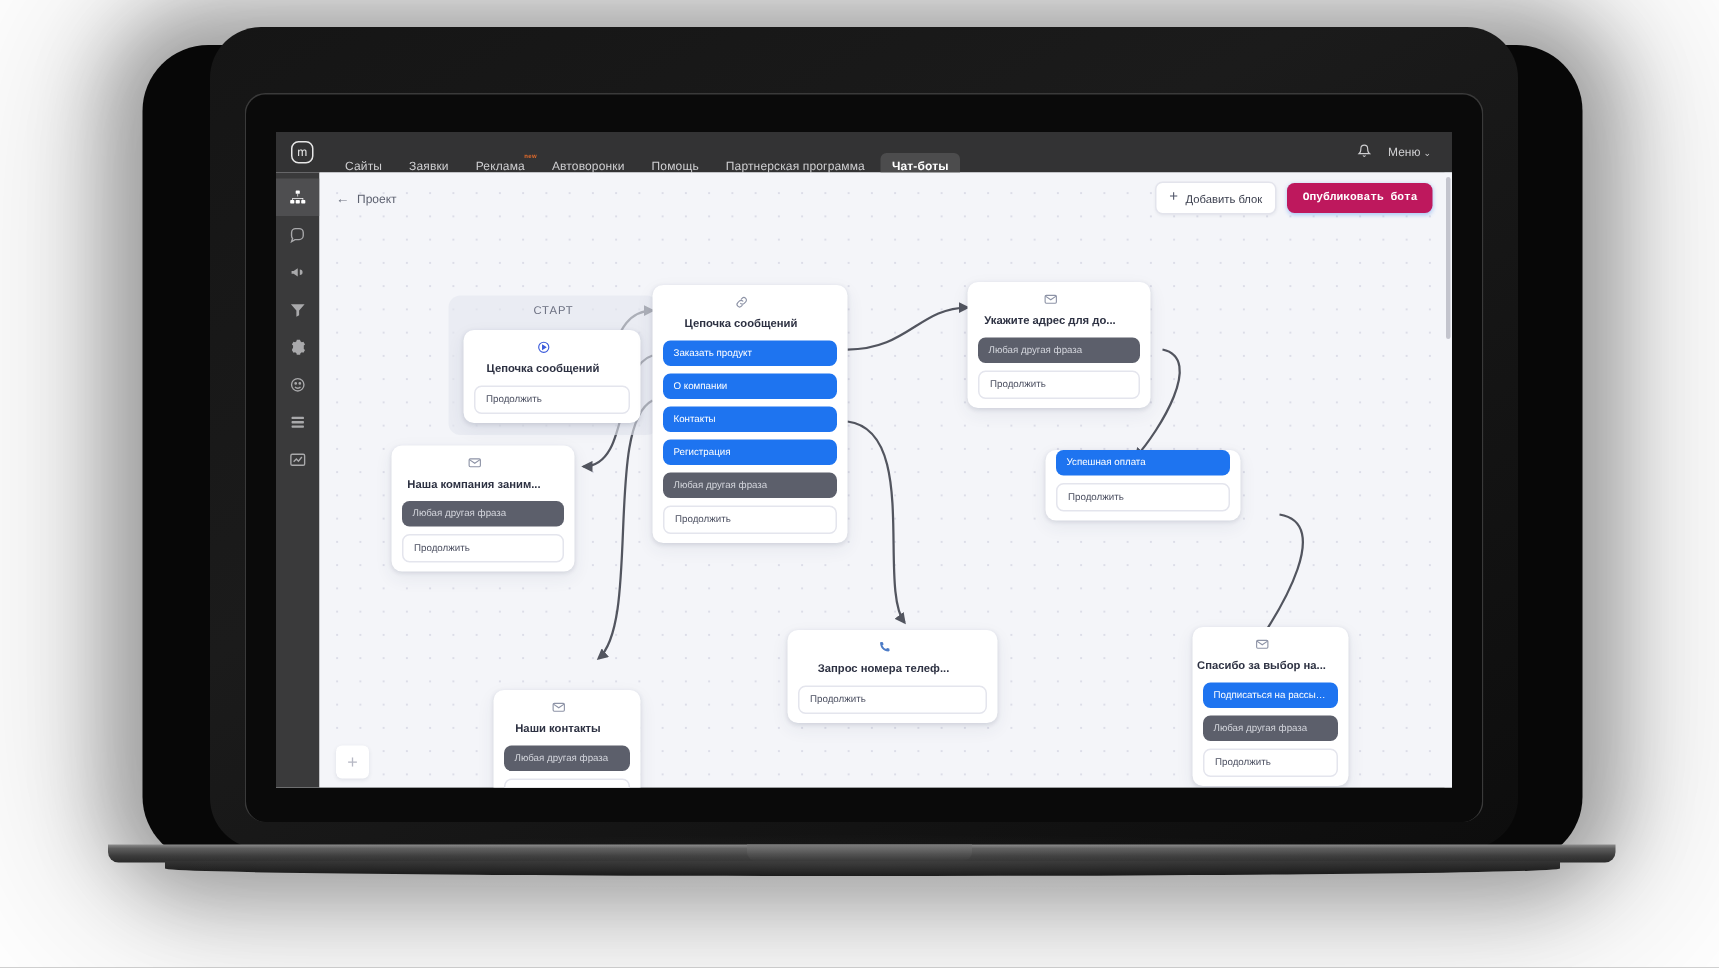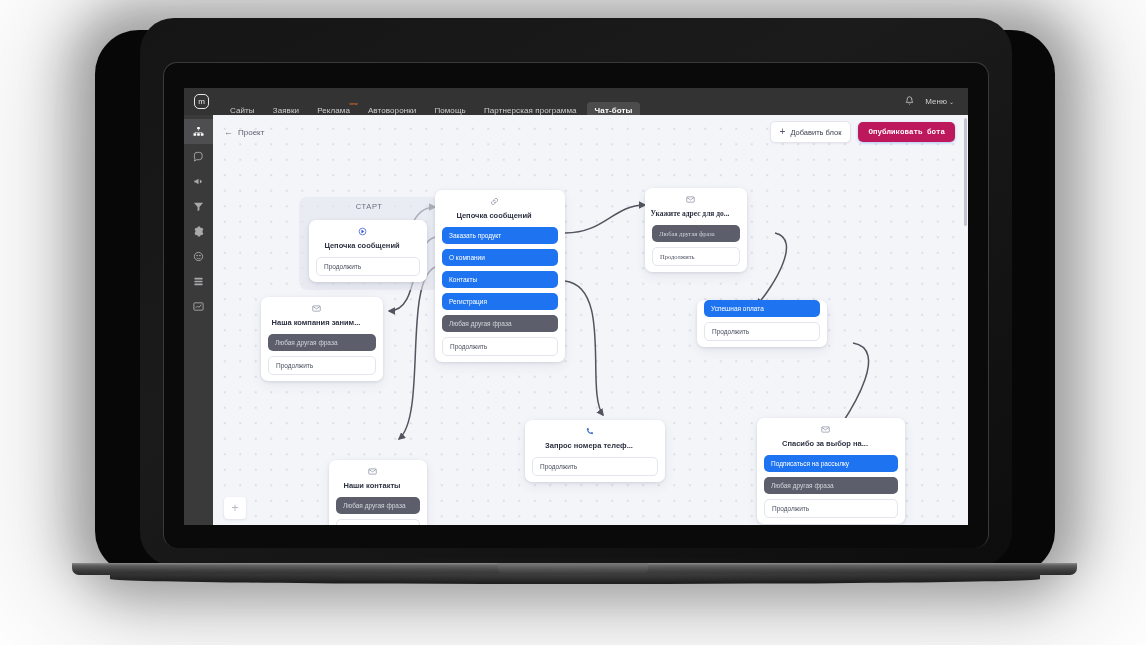--- a/index.html
+++ b/index.html
@@ -339,21 +339,21 @@
               </div>
               <div class="node-body">
                 <div class="row blue"><span>Заказать продукт</span></div>
                 <div class="row blue"><span>О компании</span></div>
                 <div class="row blue"><span>Контакты</span></div>
                 <div class="row blue"><span>Регистрация</span></div>
                 <div class="row gray"><span>Любая другая фраза</span></div>
                 <div class="row white"><span>Продолжить</span></div>
               </div>
             </div>
-            <div class="node" style="left: 432px; top: 73px; width: 102px; font-family: Liberation Serif, serif;">
+            <div class="node" style="left: 432px; top: 73px; width: 122px;">
               <div class="node-head">
                 <span style="display: flex;">
                   <svg class="ico" viewBox="0 0 24 24" fill="none" stroke="#8d93a6" stroke-width="2">
                     <rect x="2" y="5" width="20" height="14" rx="2"></rect>
                     <path d="M2.5 6.5L12 13l9.5-6.5"></path>
                   </svg>
                 </span>
                 <div class="node-title">Укажите адрес для до...</div>
               </div>
               <div class="node-body">
@@ -375,21 +375,21 @@
                 <div class="row gray"><span>Любая другая фраза</span></div>
                 <div class="row white"><span>Продолжить</span></div>
               </div>
             </div>
             <div class="node" style="left: 484px; top: 185px; width: 130px;">
               <div class="node-body">
                 <div class="row blue"><span>Успешная оплата</span></div>
                 <div class="row white"><span>Продолжить</span></div>
               </div>
             </div>
-            <div class="node" style="left: 544px; top: 303px; width: 148px;">
+            <div class="node" style="left: 582px; top: 303px; width: 104px;">
               <div class="node-head">
                 <span style="display: flex;">
                   <svg class="ico" viewBox="0 0 24 24" fill="none" stroke="#8d93a6" stroke-width="2">
                     <rect x="2" y="5" width="20" height="14" rx="2"></rect>
                     <path d="M2.5 6.5L12 13l9.5-6.5"></path>
                   </svg>
                 </span>
                 <div class="node-title">Спасибо за выбор на...</div>
               </div>
               <div class="node-body">

